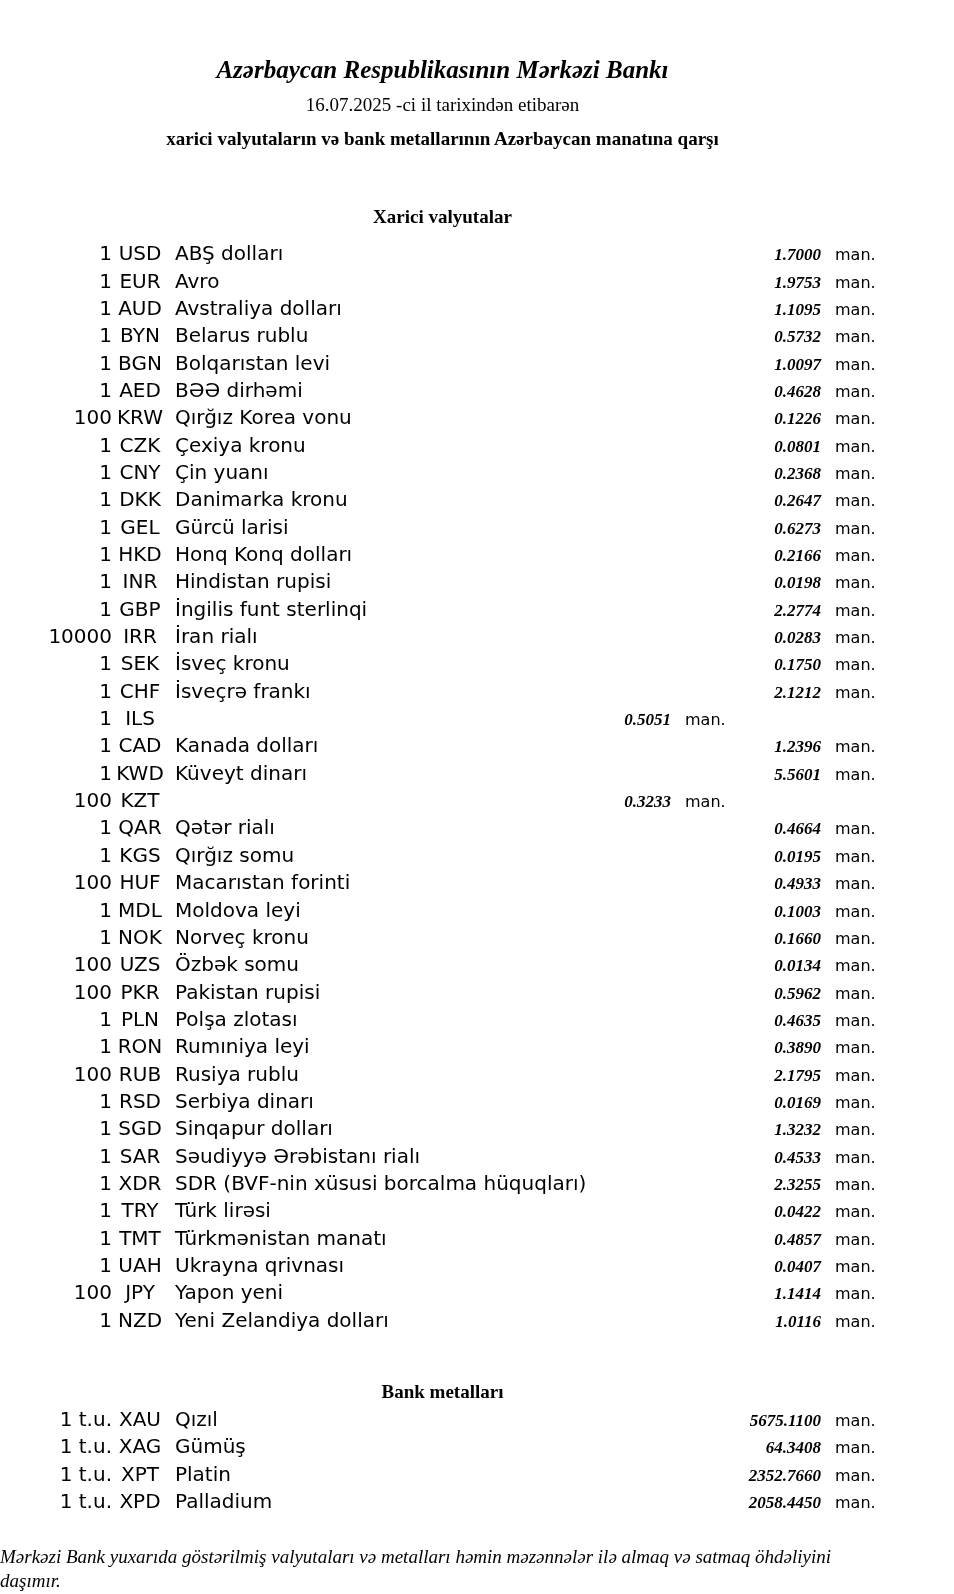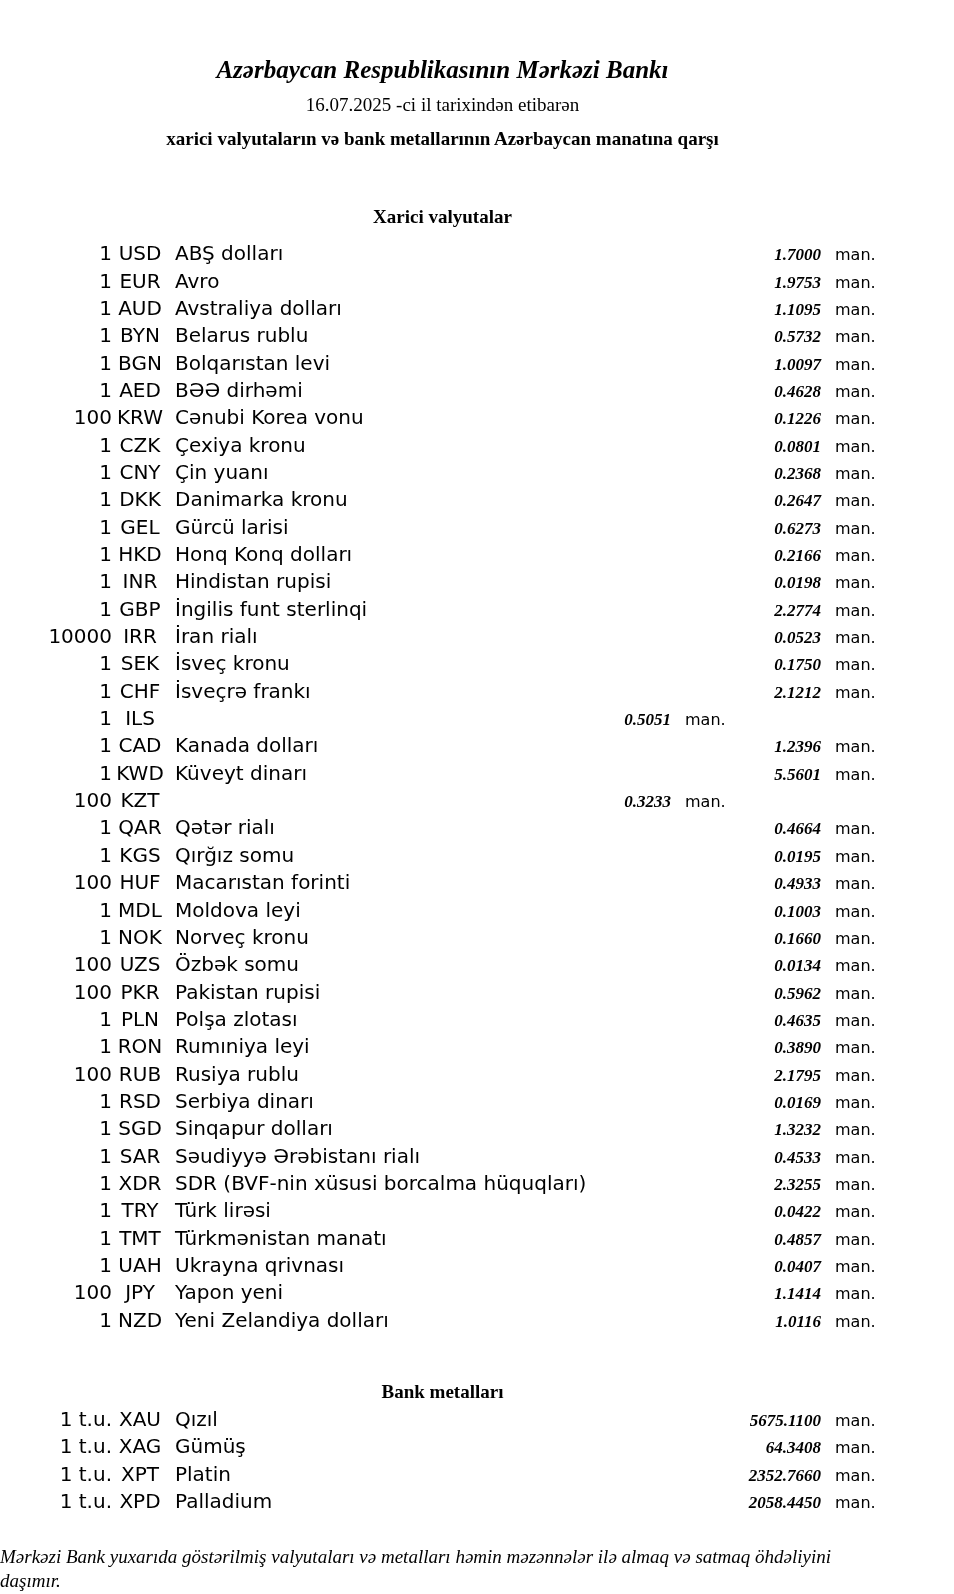--- a/index.html
+++ b/index.html
@@ -139,21 +139,21 @@
           <span class="qty">1</span>
           <span class="code">AED</span>
           <span class="name">BƏƏ dirhəmi</span>
           <span class="rate">0.4628</span>
           <span class="unit">man.</span>
         </div>
 
         <div class="row">
           <span class="qty">100</span>
           <span class="code">KRW</span>
-          <span class="name">Cənubi Korea vonu</span>
+          <span class="name">Qırğız Korea vonu</span>
           <span class="rate">0.1226</span>
           <span class="unit">man.</span>
         </div>
 
         <div class="row">
           <span class="qty">1</span>
           <span class="code">CZK</span>
           <span class="name">Çexiya kronu</span>
           <span class="rate">0.0801</span>
           <span class="unit">man.</span>
@@ -204,21 +204,21 @@
           <span class="code">GBP</span>
           <span class="name">İngilis funt sterlinqi</span>
           <span class="rate">2.2774</span>
           <span class="unit">man.</span>
         </div>
 
         <div class="row">
           <span class="qty">10000</span>
           <span class="code">IRR</span>
           <span class="name">İran rialı</span>
-          <span class="rate">0.0523</span>
+          <span class="rate">0.0283</span>
           <span class="unit">man.</span>
         </div>
 
         <div class="row">
           <span class="qty">1</span>
           <span class="code">SEK</span>
           <span class="name">İsveç kronu</span>
           <span class="rate">0.1750</span>
           <span class="unit">man.</span>
         </div>

